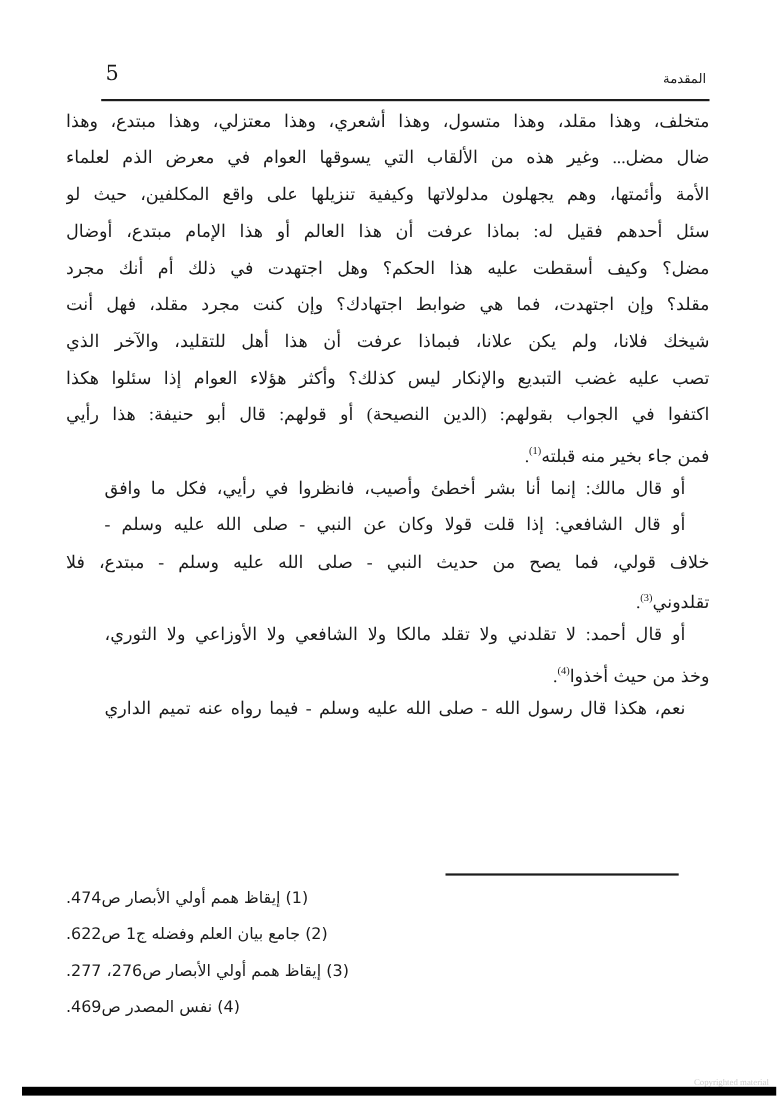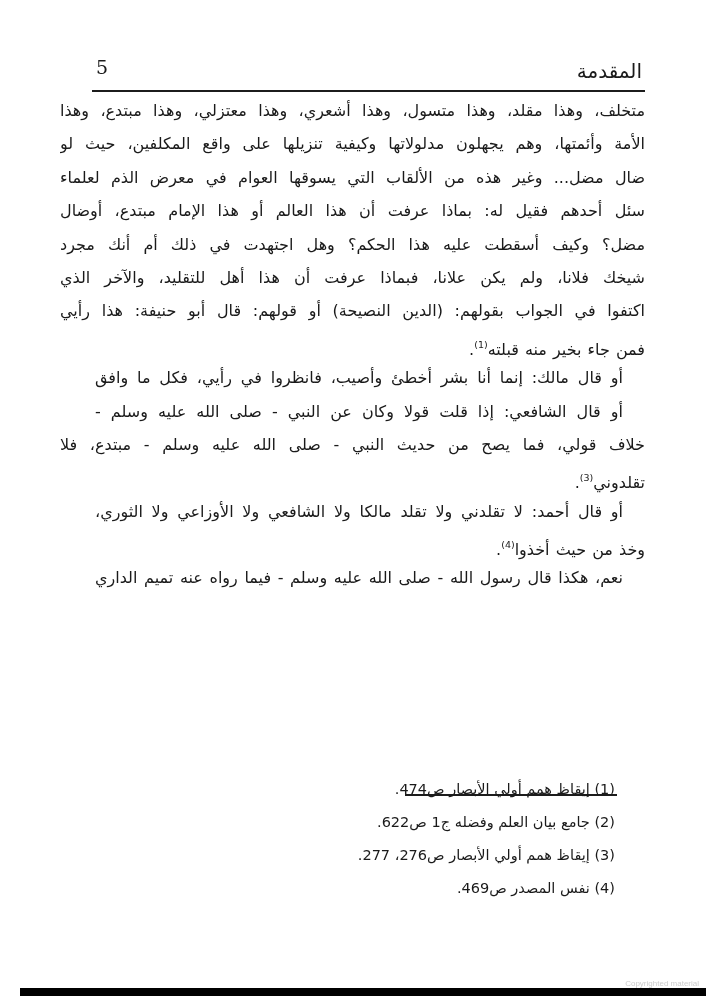--- a/index.html
+++ b/index.html
@@ -16,33 +16,34 @@
     color:var(--text);
   }
   
   .page-number{
     position:absolute;left:96px;top:55px;
     font-family:"DejaVu Serif",serif;
     font-size:19px;line-height:24px;
   }
   .page-title{
     position:absolute;right:64px;top:60px;
-    font-size:20px;line-height:22px;
+    font-size:12px;line-height:22px;
   }
   .header-rule{
     position:absolute;top:90px;left:92px;right:61px;
     height:2px;background:var(--rule);
   }
   
   .body-text{
     position:absolute;top:94px;left:60px;right:61px;
     direction:rtl;
     font-size:16px;
     line-height:33.4px;
     text-align:justify;
+    font-family:Liberation Serif, serif;
   }
   .para{margin:0;}
   .line{
     height:33.4px;
     overflow:hidden;
     text-align:justify;
     text-align-last:justify;
     white-space:nowrap;
     word-spacing:1px;
   }
@@ -52,30 +53,30 @@
     font-size:9.5px;
     vertical-align:7px;
     letter-spacing:0;
   }
   
   .footnote-sep{
     position:absolute;top:794px;right:89px;
     width:212px;height:2px;background:var(--rule);
   }
   .footnotes{
-    position:absolute;top:773px;right:91px;left:60px;
+    position:absolute;top:801px;right:91px;left:60px;
     direction:rtl;
     font-size:14.5px;
     line-height:33px;
-    text-align:right;
+    text-align:left;
   }
   
   .watermark{
     position:absolute;top:979px;right:7px;
-    font-family:Liberation Sans, sans-serif;
+    font-family:Liberation Serif, serif;
     font-size:8px;color:var(--watermark);
   }
   .bottom-bar{
     position:absolute;top:988px;left:20px;right:0;
     height:8px;background:var(--bar);
   }
 </style>
 </head>
 <body>
 
@@ -84,25 +85,27 @@
   <header>
     <span class="page-number">5</span>
     <span class="page-title">المقدمة</span>
   </header>
 
   <div class="header-rule"></div>
 
   <main class="body-text" dir="rtl">
       <div class="para">
         <div class="line">متخلف، وهذا مقلد، وهذا متسول، وهذا أشعري، وهذا معتزلي، وهذا مبتدع، وهذا</div>
+        <div class="line">ضال مضل... وغير هذه من الألقاب التي يسوقها العوام في معرض الذم لعلماء</div>
         <div class="line">الأمة وأئمتها، وهم يجهلون مدلولاتها وكيفية تنزيلها على واقع المكلفين، حيث لو</div>
-        <div class="line">ضال مضل... وغير هذه من الألقاب التي يسوقها العوام في معرض الذم لعلماء</div>
         <div class="line">سئل أحدهم فقيل له: بماذا عرفت أن هذا العالم أو هذا الإمام مبتدع، أوضال</div>
         <div class="line">مضل؟ وكيف أسقطت عليه هذا الحكم؟ وهل اجتهدت في ذلك أم أنك مجرد</div>
+        <div class="line">مقلد؟ وإن اجتهدت، فما هي ضوابط اجتهادك؟ وإن كنت مجرد مقلد، فهل أنت</div>
         <div class="line">شيخك فلانا، ولم يكن علانا، فبماذا عرفت أن هذا أهل للتقليد، والآخر الذي</div>
+        <div class="line">تصب عليه غضب التبديع والإنكار ليس كذلك؟ وأكثر هؤلاء العوام إذا سئلوا هكذا</div>
         <div class="line">اكتفوا في الجواب بقولهم: (الدين النصيحة) أو قولهم: قال أبو حنيفة: هذا رأيي</div>
         <div class="line last">فمن جاء بخير منه قبلته<sup class="fn">(1)</sup>.</div>
       </div>
       <div class="para indent">
         <div class="line">أو قال مالك: إنما أنا بشر أخطئ وأصيب، فانظروا في رأيي، فكل ما وافق</div>
       </div>
       <div class="para indent">
         <div class="line">أو قال الشافعي: إذا قلت قولا وكان عن النبي - صلى الله عليه وسلم -</div>
         <div class="line">خلاف قولي، فما يصح من حديث النبي - صلى الله عليه وسلم - مبتدع، فلا</div>
         <div class="line last">تقلدوني<sup class="fn">(3)</sup>.</div>

